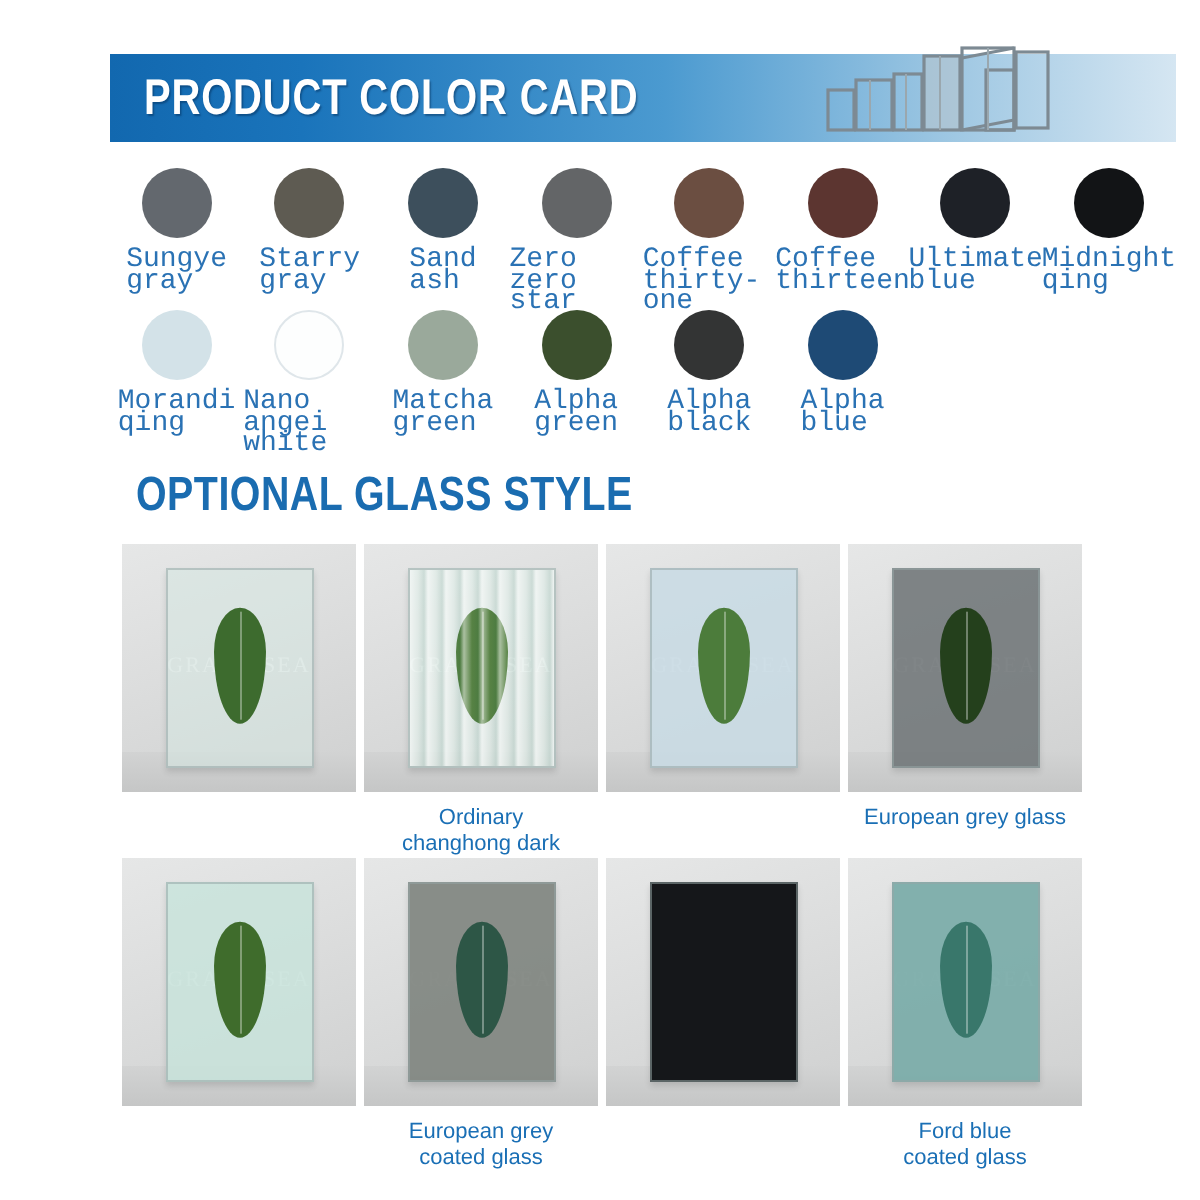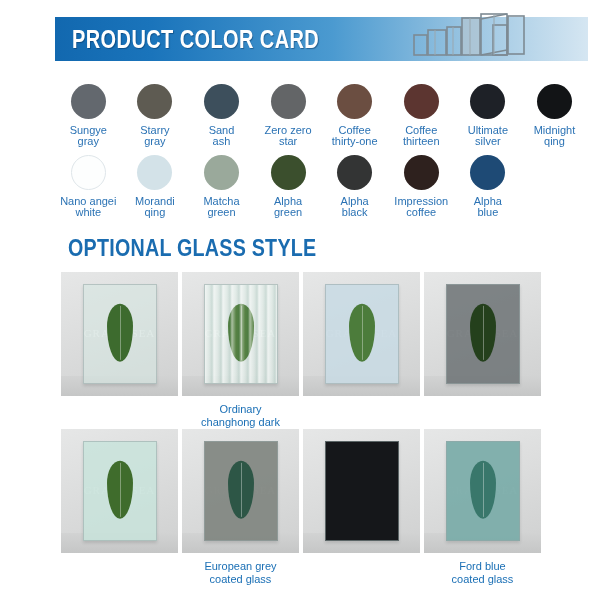--- a/index.html
+++ b/index.html
@@ -6,21 +6,21 @@
   body{
     width:600px;height:600px;
     background:#ffffff;
     font-family:"Liberation Sans", sans-serif;
     overflow:hidden;
     position:relative;
   }
 
   
   .header{
-    position:absolute;left:0;top:0;width:504px;height:78px;
+    position:absolute;left:0;top:10px;width:504px;height:78px;
   }
   .banner{
     position:absolute;left:55px;top:17px;width:533px;height:44px;
     background:linear-gradient(to right,#1268af 0%,#1a74bb 18%,#4b9ad0 52%,#9cc6e2 78%,#d5e6f2 100%);
   }
   .banner-title{
     position:absolute;left:72px;top:25px;
     font-size:25px;font-weight:bold;color:#ffffff;
     letter-spacing:0.5px;
     transform:scaleX(0.80);transform-origin:left center;
@@ -41,23 +41,23 @@
   .swatch-row.r2{top:155px;}
   .swatch-cell{
     width:66.6px;display:flex;flex-direction:column;align-items:center;
   }
   .swatch-dot{
     width:35px;height:35px;border-radius:50%;
   }
   .swatch-dot.outline{border:1px solid #dfe6ea;box-sizing:border-box;}
   .swatch-label{
     margin-top:6px;
-    font-size:11px;line-height:10.5px;color:#2a72b4;
-    text-align:center;white-space:pre-line;
-    font-family:Liberation Sans, sans-serif;
+    font-size:14px;line-height:10.5px;color:#2a72b4;
+    white-space:pre-line;
+    font-family:Liberation Mono, monospace;
   }
 
   
   .section-title{
     position:absolute;left:68px;top:234px;
     font-size:24px;font-weight:bold;color:#1a6cb0;
     transform:scaleX(0.82);transform-origin:left center;
     letter-spacing:0.3px;white-space:nowrap;
   }
 
@@ -160,60 +160,55 @@
 thirty-one</div>
     </div>
     <div class="swatch-cell">
       <div class="swatch-dot" style="background: rgb(92, 53, 48);"></div>
       <div class="swatch-label">Coffee
 thirteen</div>
     </div>
     <div class="swatch-cell">
       <div class="swatch-dot" style="background: rgb(30, 33, 39);"></div>
       <div class="swatch-label">Ultimate
-silver</div>
+blue</div>
     </div>
     <div class="swatch-cell">
       <div class="swatch-dot" style="background: rgb(18, 20, 22);"></div>
       <div class="swatch-label">Midnight
 qing</div>
     </div>
   </div>
 <div class="swatch-row r2">
     <div class="swatch-cell">
+      <div class="swatch-dot" style="background: rgb(211, 226, 232);"></div>
+      <div class="swatch-label">Morandi
+qing</div>
+    </div>
+    <div class="swatch-cell">
       <div class="swatch-dot outline" style="background: rgb(253, 254, 254);"></div>
       <div class="swatch-label">Nano angei
 white</div>
     </div>
     <div class="swatch-cell">
-      <div class="swatch-dot" style="background: rgb(211, 226, 232);"></div>
-      <div class="swatch-label">Morandi
-qing</div>
-    </div>
-    <div class="swatch-cell">
       <div class="swatch-dot" style="background: rgb(154, 169, 155);"></div>
       <div class="swatch-label">Matcha
 green</div>
     </div>
     <div class="swatch-cell">
       <div class="swatch-dot" style="background: rgb(59, 79, 45);"></div>
       <div class="swatch-label">Alpha
 green</div>
     </div>
     <div class="swatch-cell">
       <div class="swatch-dot" style="background: rgb(51, 52, 52);"></div>
       <div class="swatch-label">Alpha
 black</div>
     </div>
     <div class="swatch-cell">
-      <div class="swatch-dot" style="background: rgb(46, 33, 30);"></div>
-      <div class="swatch-label">Impression
-coffee</div>
-    </div>
-    <div class="swatch-cell">
       <div class="swatch-dot" style="background: rgb(30, 74, 117);"></div>
       <div class="swatch-label">Alpha
 blue</div>
     </div>
   </div>
 
 <div class="section-title">OPTIONAL GLASS STYLE</div>
 <div class="glass-grid">
     <div class="glass-cell">
       <div class="glass-photo">
@@ -246,20 +241,21 @@
       </div>
     </div>
     <div class="glass-cell">
       <div class="glass-photo">
         <div class="floor"></div>
         <div class="wm">GRAND SEA</div>
         <div class="pane" style="background: rgba(104, 110, 112, 0.82); border: 1px solid rgba(150, 165, 165, 0.55); box-shadow: rgba(0, 0, 0, 0.12) 0px 2px 3px;">
           <div class="leaf" style="background: rgb(36, 64, 28);"></div>
         </div>
       </div>
+      <div class="glass-caption">European grey glass</div>
     </div>
     <div class="glass-cell">
       <div class="glass-photo">
         <div class="floor"></div>
         <div class="wm">GRAND SEA</div>
         <div class="pane" style="background: rgba(199, 227, 219, 0.8); border: 1px solid rgba(150, 165, 165, 0.55); box-shadow: rgba(0, 0, 0, 0.12) 0px 2px 3px;">
           <div class="leaf" style="background: rgb(63, 108, 44);"></div>
         </div>
       </div>
     </div>

